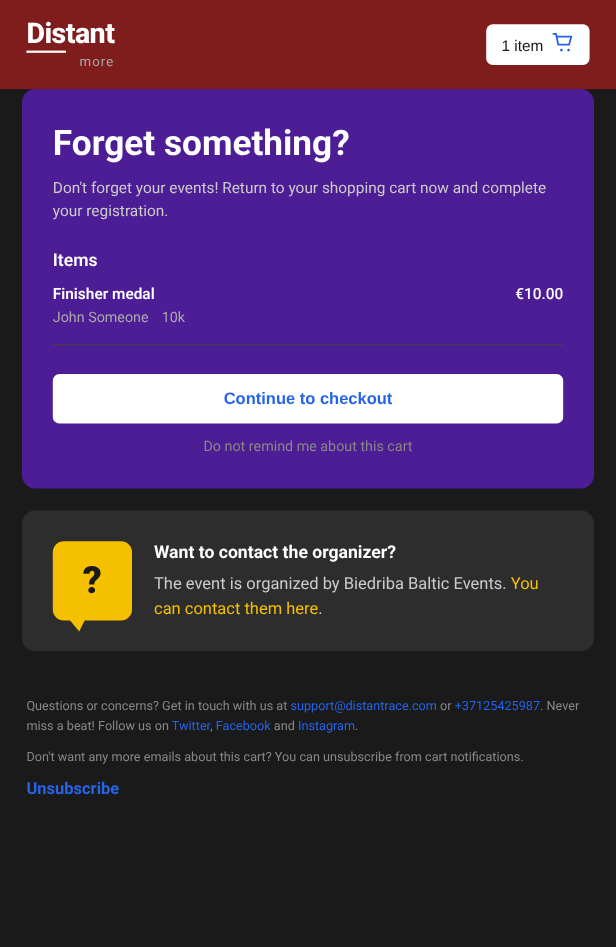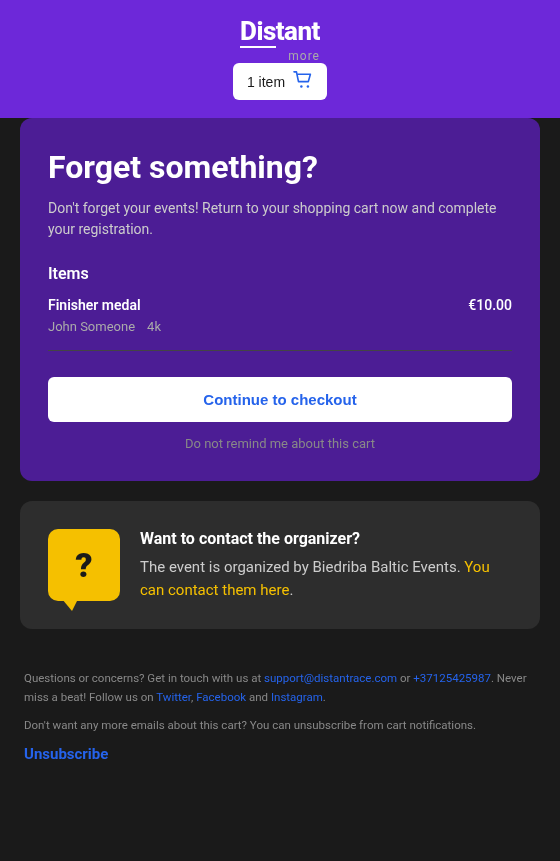--- a/index.html
+++ b/index.html
@@ -10,22 +10,21 @@
       width: 560px;
       min-height: 861px;
     }
 
     
     .header {
       display: flex;
       justify-content: space-between;
       align-items: center;
       padding: 18px 24px;
-      background-color: #6d28d9;
-      flex-direction: column;
+      background-color: #7f1d1d;
     }
 
     .logo-container {
       display: flex;
       flex-direction: column;
     }
 
     .logo-text {
       font-size: 26px;
       font-weight: 800;
@@ -280,21 +279,21 @@
     <p class="forget-description">Don't forget your events! Return to your shopping cart now and complete your registration.</p>
 
     <h2 class="items-heading">Items</h2>
 
     <div class="item-row">
       <span class="item-name">Finisher medal</span>
       <span class="item-price">€10.00</span>
     </div>
     <div class="item-details">
       <span>John Someone</span>
-      <span>4k</span>
+      <span>10k</span>
     </div>
 
     <div class="divider"></div>
 
     <button class="checkout-button">Continue to checkout</button>
     <a class="remind-link">Do not remind me about this cart</a>
   </div>
 
   <div class="contact-card">
     <div class="question-icon-wrap">

